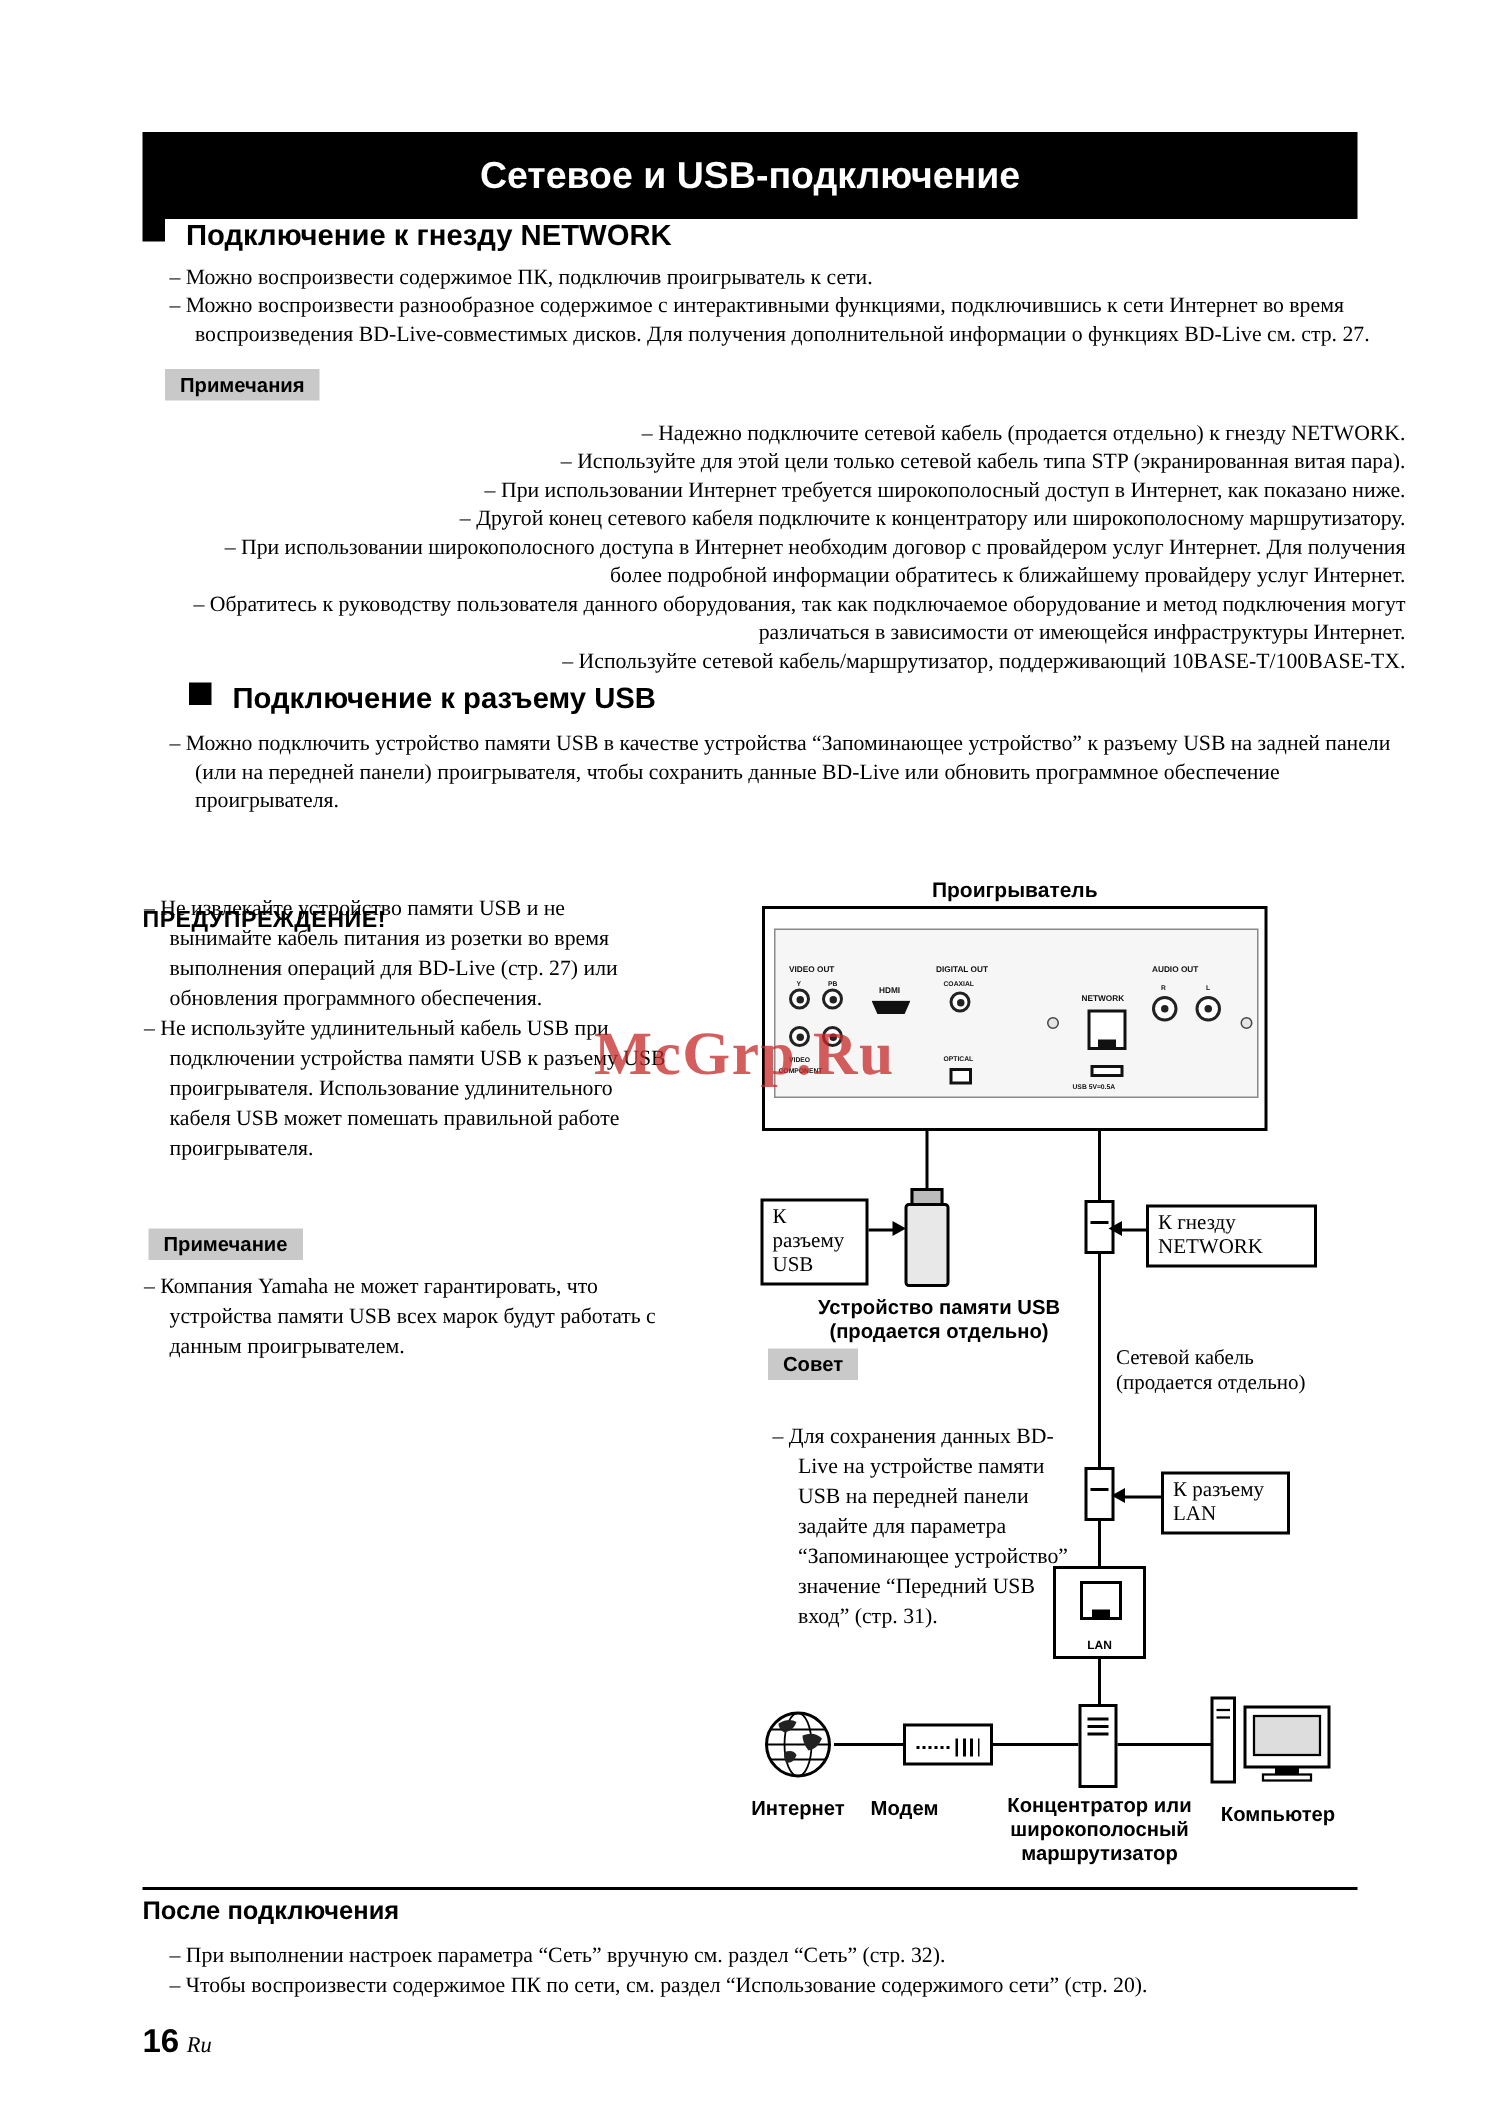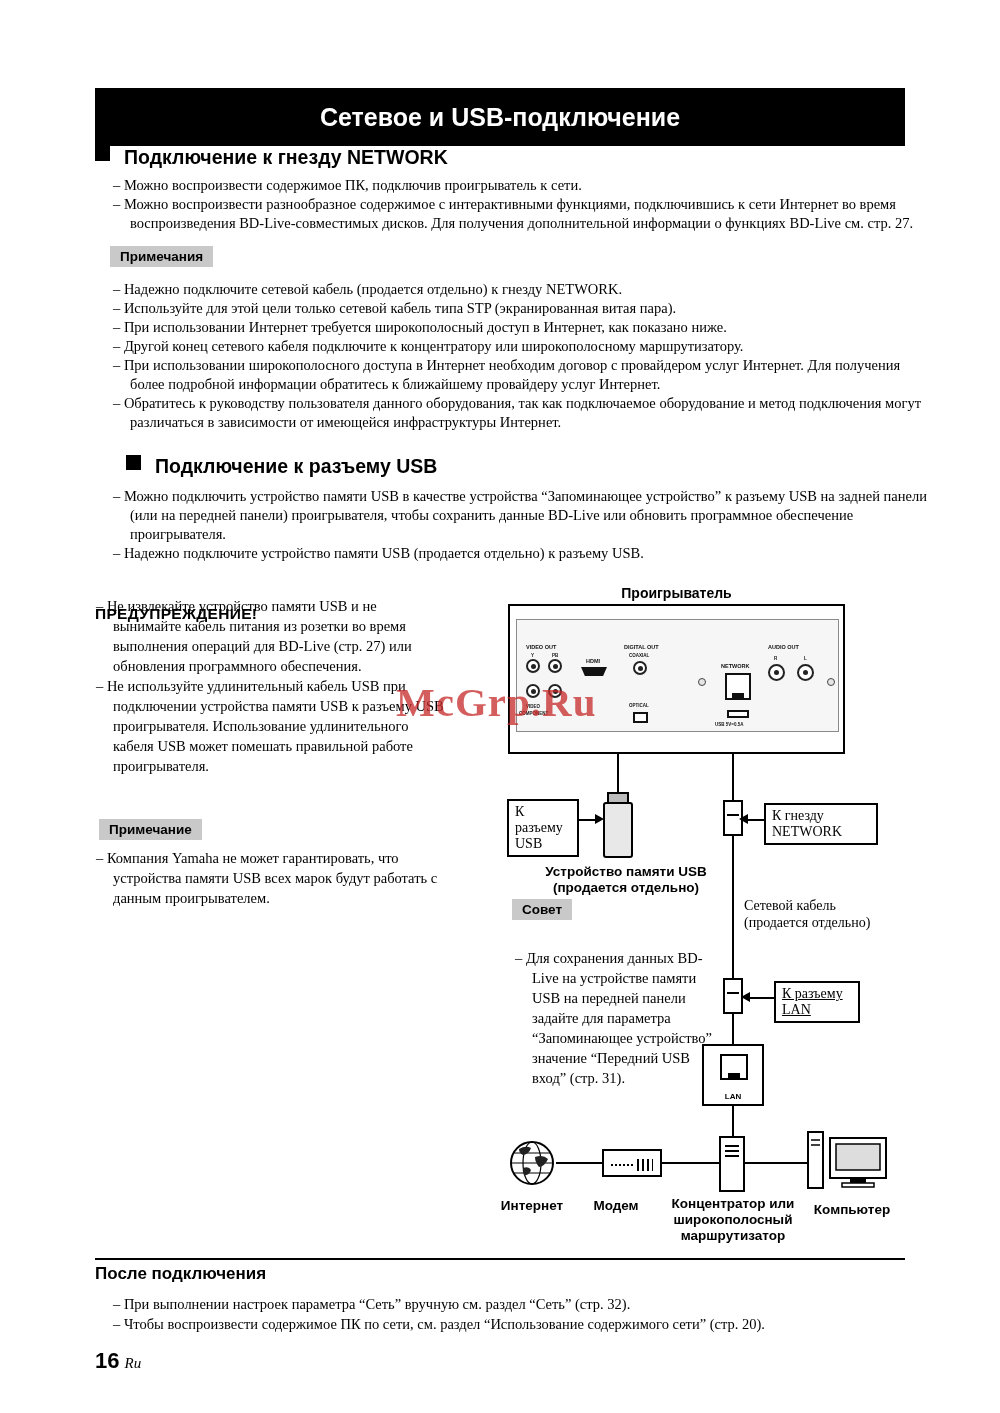--- a/index.html
+++ b/index.html
@@ -85,36 +85,36 @@
   <div class="abs sechead" style="left:95px;top:146px;">
     <span class="sq"></span>
     <span>Подключение к гнезду NETWORK</span>
   </div>
   <div class="bullets" style="left:113px;top:176px;width:824px;">
     <div class="bl">– Можно воспроизвести содержимое ПК, подключив проигрыватель к сети.</div>
     <div class="bl">– Можно воспроизвести разнообразное содержимое с интерактивными функциями, подключившись к сети Интернет во время воспроизведения BD-Live-совместимых дисков. Для получения дополнительной информации о функциях BD-Live см. стр. 27.</div>
   </div>
 
   <div class="graylabel" style="left:110px;top:246px;">Примечания</div>
-  <div class="bullets" style="left:113px;top:280px;width:824px;">
+  <div class="bullets" style="left:113px;top:280px;width:824px;text-align:right;">
     <div class="bl">– Надежно подключите сетевой кабель (продается отдельно) к гнезду NETWORK.</div>
     <div class="bl">– Используйте для этой цели только сетевой кабель типа STP (экранированная витая пара).</div>
     <div class="bl">– При использовании Интернет требуется широкополосный доступ в Интернет, как показано ниже.</div>
     <div class="bl">– Другой конец сетевого кабеля подключите к концентратору или широкополосному маршрутизатору.</div>
     <div class="bl">– При использовании широкополосного доступа в Интернет необходим договор с провайдером услуг Интернет. Для получения более подробной информации обратитесь к ближайшему провайдеру услуг Интернет.</div>
     <div class="bl">– Обратитесь к руководству пользователя данного оборудования, так как подключаемое оборудование и метод подключения могут различаться в зависимости от имеющейся инфраструктуры Интернет.</div>
+    <div class="bl">– Используйте сетевой кабель/маршрутизатор, поддерживающий 10BASE-T/100BASE-TX.</div>
   </div>
 
   <div class="abs sechead" style="left:95px;top:455px;margin-left:31px;">
     <span class="sq"></span>
     <span>Подключение к разъему USB</span>
   </div>
   <div class="bullets" style="left:113px;top:487px;width:824px;">
     <div class="bl">– Можно подключить устройство памяти USB в качестве устройства “Запоминающее устройство” к разъему USB на задней панели (или на передней панели) проигрывателя, чтобы сохранить данные BD-Live или обновить программное обеспечение проигрывателя.</div>
-    <div class="bl">– Надежно подключите устройство памяти USB (продается отдельно) к разъему USB.</div>
   </div>
 
   <div class="abs warn-title" style="left:95px;top:571px;">ПРЕДУПРЕЖДЕНИЕ!</div>
   <div class="bullets lh20" style="left:96px;top:596px;width:352px;">
     <div class="bl">– Не извлекайте устройство памяти USB и не вынимайте кабель питания из розетки во время выполнения операций для BD-Live (стр. 27) или обновления программного обеспечения.</div>
     <div class="bl">– Не используйте удлинительный кабель USB при подключении устройства памяти USB к разъему USB проигрывателя. Использование удлинительного кабеля USB может помешать правильной работе проигрывателя.</div>
   </div>
 
   <div class="graylabel" style="left:99px;top:819px;">Примечание</div>
   <div class="bullets lh20" style="left:96px;top:848px;width:352px;">
@@ -198,21 +198,21 @@
   <div class="callout" style="left:764px;top:803px;width:114px;">К гнезду NETWORK</div>
   <div class="hline" style="left:748px;top:819px;width:16px;"></div>
   <div class="arrL" style="left:739px;top:814px;"></div>
 
   <div class="abs" style="left:744px;top:897px;width:152px;font-size:14px;line-height:17px;">Сетевой кабель (продается отдельно)</div>
   <div class="vline" style="left:732px;top:836px;height:142px;"></div>
 
   <div class="plug" style="left:723px;top:978px;">
       <i></i>
     </div>
-  <div class="callout" style="left:774px;top:981px;width:86px;text-decoration:underline;">К разъему LAN</div>
+  <div class="callout" style="left:774px;top:981px;width:86px;">К разъему LAN</div>
   <div class="hline" style="left:750px;top:997px;width:24px;"></div>
   <div class="arrL" style="left:741px;top:992px;"></div>
 
   <div class="vline" style="left:732px;top:1014px;height:30px;"></div>
   <div class="lanbox">
     <span class="lanport">
         <i></i>
       </span>
     <span class="lantext">LAN</span>
   </div>
@@ -247,21 +247,21 @@
     <rect x="2" y="4" width="15" height="56" fill="#fff" stroke="#000" stroke-width="2"></rect>
     <line x1="5" y1="12" x2="14" y2="12" stroke="#000" stroke-width="1.5"></line>
     <line x1="5" y1="17" x2="14" y2="17" stroke="#000" stroke-width="1.5"></line>
     <rect x="24" y="10" width="56" height="40" fill="#fff" stroke="#000" stroke-width="2"></rect>
     <rect x="30" y="16" width="44" height="26" fill="#ddd" stroke="#000" stroke-width="1.5"></rect>
     <rect x="44" y="50" width="16" height="5" fill="#000"></rect>
     <rect x="36" y="55" width="32" height="4" fill="#fff" stroke="#000" stroke-width="1.5"></rect>
   </svg>
 
   <div class="boldlabel" style="left:494px;top:1198px;width:76px;">Интернет</div>
-  <div class="boldlabel" style="left:584px;top:1198px;width:64px;">Модем</div>
+  <div class="boldlabel" style="left:571px;top:1198px;width:64px;">Модем</div>
   <div class="boldlabel" style="left:660px;top:1196px;width:146px;">Концентратор или широкополосный маршрутизатор</div>
   <div class="boldlabel" style="left:810px;top:1202px;width:84px;">Компьютер</div>
 
   <div class="hline" style="left:95px;top:1258px;width:810px;"></div>
   <div class="abs after-title" style="left:95px;top:1264px;">После подключения</div>
   <div class="bullets lh20" style="left:113px;top:1294px;width:824px;">
     <div class="bl">– При выполнении настроек параметра “Сеть” вручную см. раздел “Сеть” (стр. 32).</div>
     <div class="bl">– Чтобы воспроизвести содержимое ПК по сети, см. раздел “Использование содержимого сети” (стр. 20).</div>
   </div>
 

